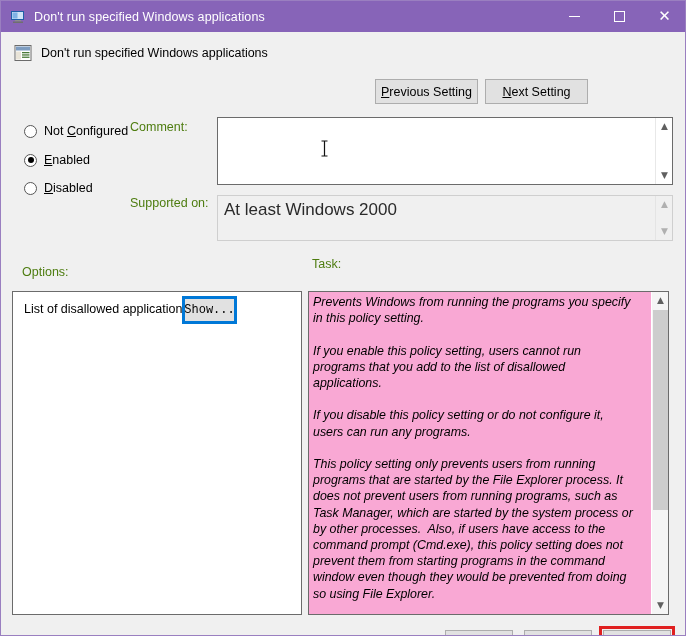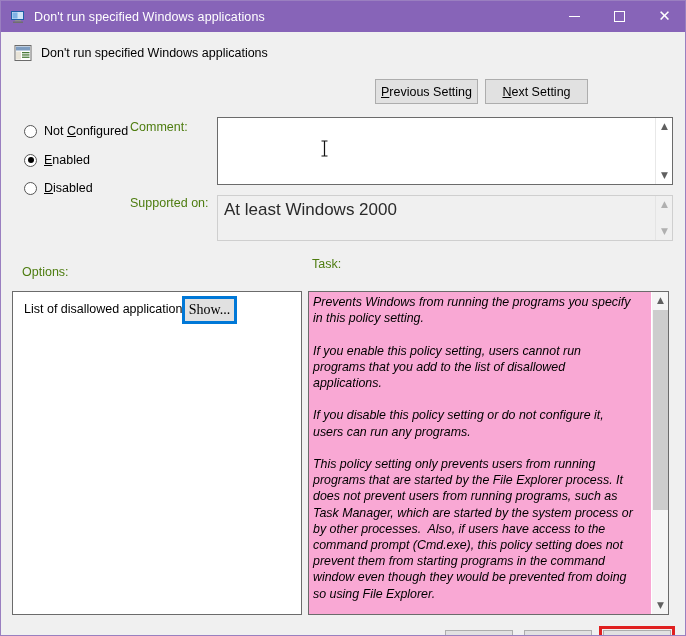--- a/index.html
+++ b/index.html
@@ -276,22 +276,22 @@
     white-space: nowrap;
   }
   #show-button {
     position: absolute;
     left: 170px; top: 5px;
     width: 53px; height: 24px;
     background: #e1e1e1;
     border: 1px solid #0078d7;
     outline: 1px solid #0078d7;
     box-shadow: 0 0 0 1px #0078d7 inset;
-    font-family: Liberation Serif, serif;
-    font-size: 14px;
+    font-family: Liberation Mono, monospace;
+    font-size: 12px;
     color: #000;
     padding: 12px;
     cursor: default;
     display: flex;
     align-items: center;
     justify-content: center;
   }
 
   
   #help-panel {

